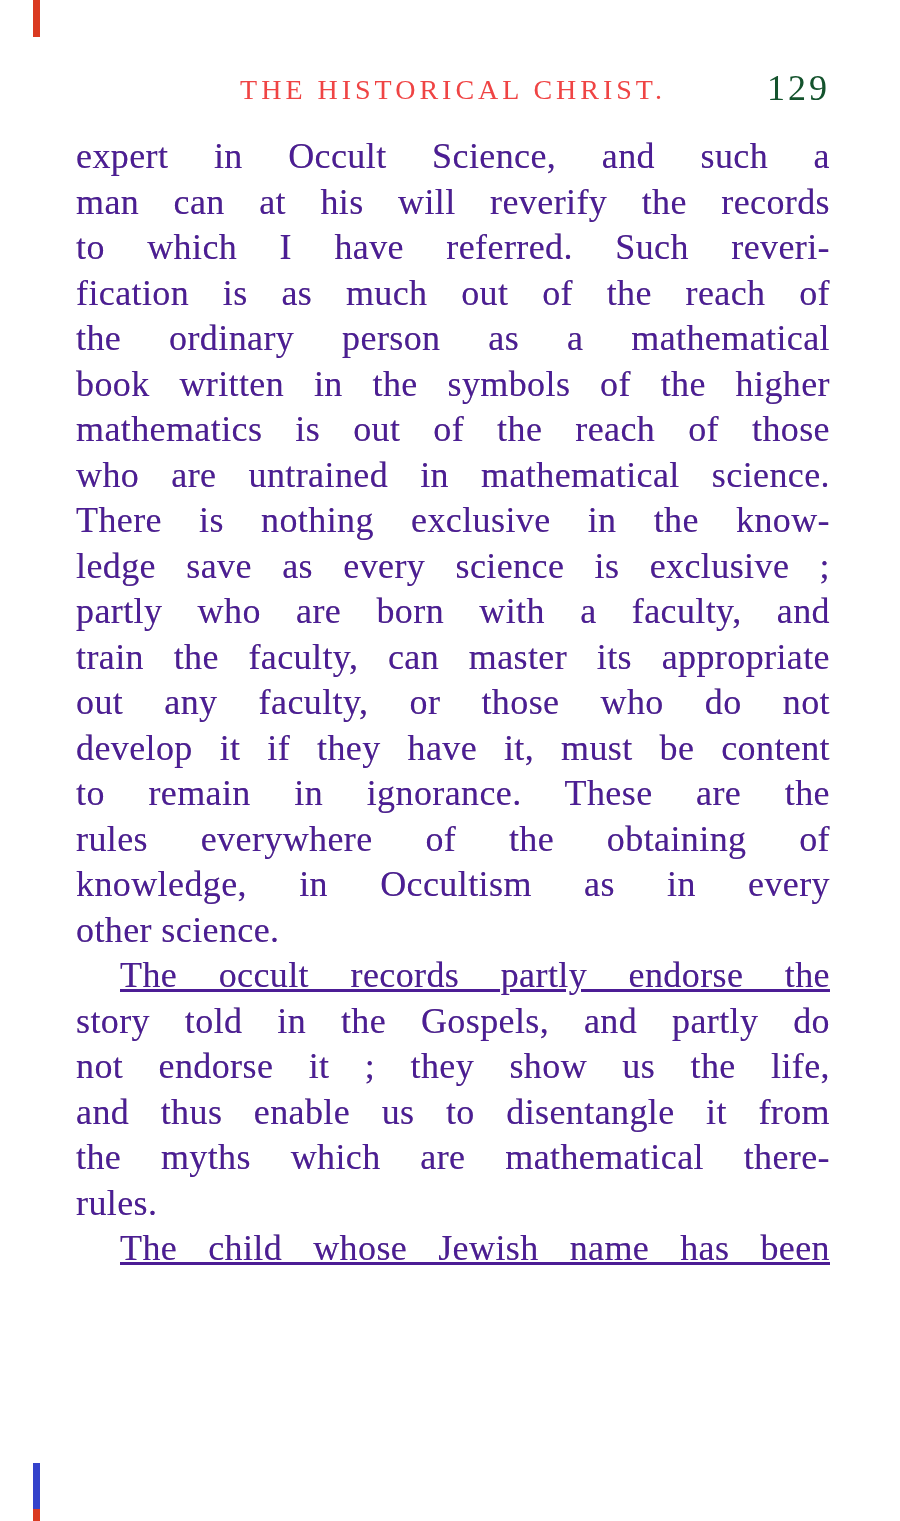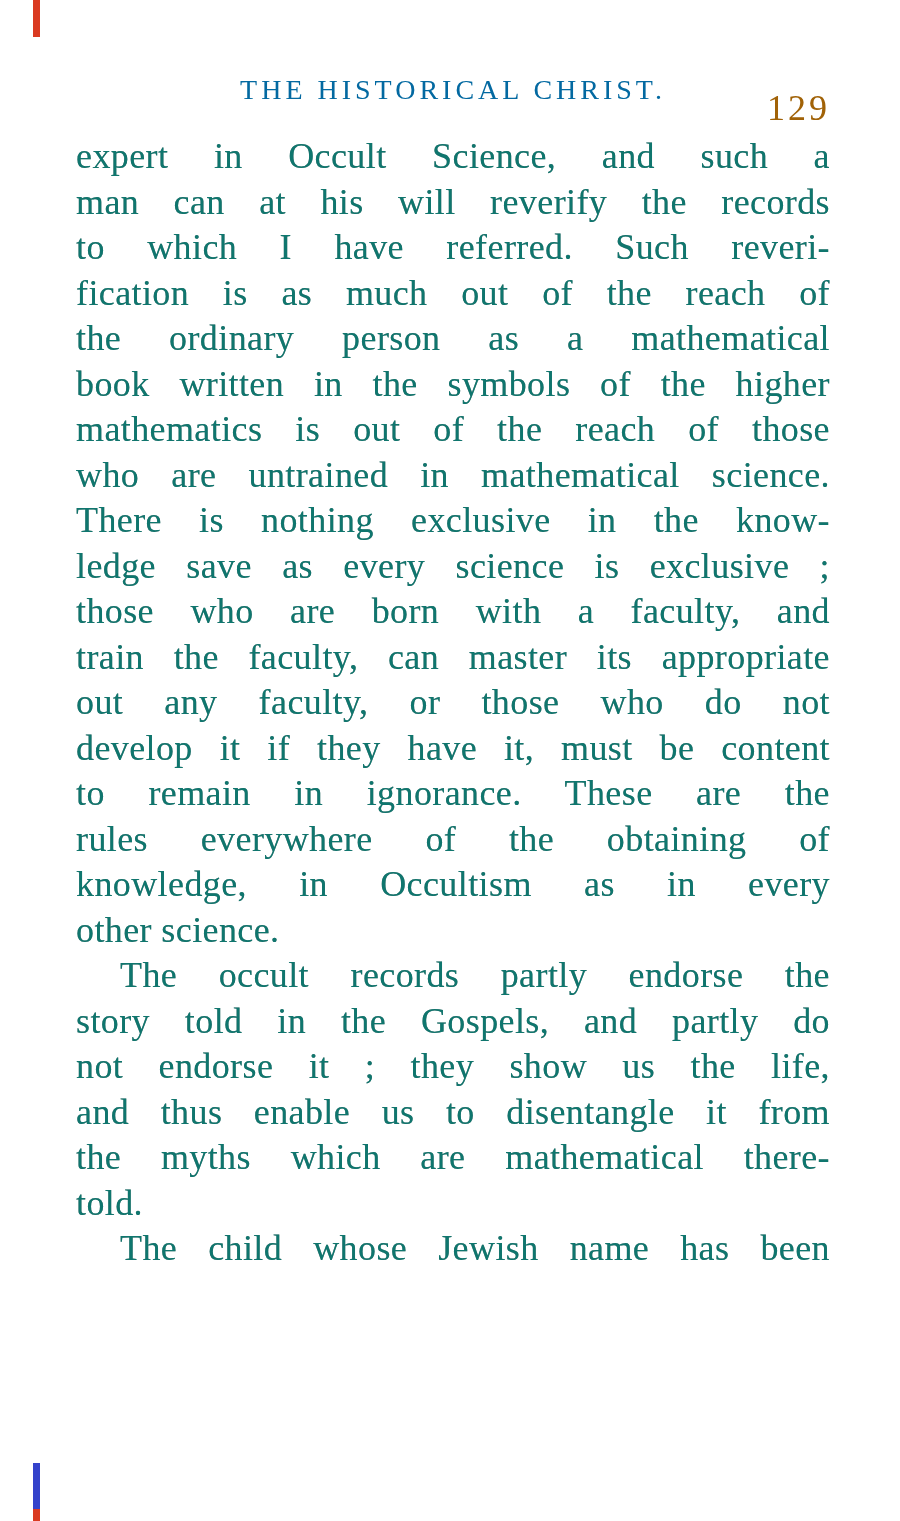--- a/index.html
+++ b/index.html
@@ -30,52 +30,52 @@
     top: 70px;
     width: 754px;
     height: 40px;
   }
   .running-title {
     display: block;
     text-align: center;
     font-size: 28px;
     line-height: 36px;
     letter-spacing: 4px;
-    color: #0369a1;
+    color: #ef4444;
     margin-top: 2px;
   }
   .page-number {
     position: absolute;
     right: 0;
     top: 0;
     font-size: 36px;
     line-height: 36px;
     letter-spacing: 3px;
-    color: #a16207;
-    margin-top: 20px;
+    color: #14532d;
   }
 
   .body-text {
     position: absolute;
     left: 76px;
     top: 134px;
     width: 754px;
-    color: #0f766e;
+    color: #4c1d95;
   }
   .line {
     font-size: 36px;
     line-height: 45.5px;
     letter-spacing: 0.4px;
     text-align: justify;
     text-align-last: justify;
     text-shadow: 0 0 0.6px rgba(20, 18, 16, 0.45);
     white-space: normal;
   }
   .line.indent {
     text-indent: 44px;
+    text-decoration: underline;
   }
   .line.para-end {
     text-align-last: left;
   }
 </style>
 </head>
 <body>
 
 <div class="page">
 
@@ -92,30 +92,30 @@
     <div class="line">expert in Occult Science, and such a</div>
     <div class="line">man can at his will reverify the records</div>
     <div class="line">to which I have referred. Such reveri-</div>
     <div class="line">fication is as much out of the reach of</div>
     <div class="line">the ordinary person as a mathematical</div>
     <div class="line">book written in the symbols of the higher</div>
     <div class="line">mathematics is out of the reach of those</div>
     <div class="line">who are untrained in mathematical science.</div>
     <div class="line">There is nothing exclusive in the know-</div>
     <div class="line">ledge save as every science is exclusive ;</div>
-    <div class="line">those who are born with a faculty, and</div>
+    <div class="line">partly who are born with a faculty, and</div>
     <div class="line">train the faculty, can master its appropriate</div>
     <div class="line">out any faculty, or those who do not</div>
     <div class="line">develop it if they have it, must be content</div>
     <div class="line">to remain in ignorance. These are the</div>
     <div class="line">rules everywhere of the obtaining of</div>
     <div class="line">knowledge, in Occultism as in every</div>
     <div class="line para-end">other science.</div>
     <div class="line indent">The occult records partly endorse the</div>
     <div class="line">story told in the Gospels, and partly do</div>
     <div class="line">not endorse it ; they show us the life,</div>
     <div class="line">and thus enable us to disentangle it from</div>
     <div class="line">the myths which are mathematical there-</div>
-    <div class="line para-end">told.</div>
+    <div class="line para-end">rules.</div>
     <div class="line indent">The child whose Jewish name has been</div>
   </div>
 
 </div>
 
 </body></html>

